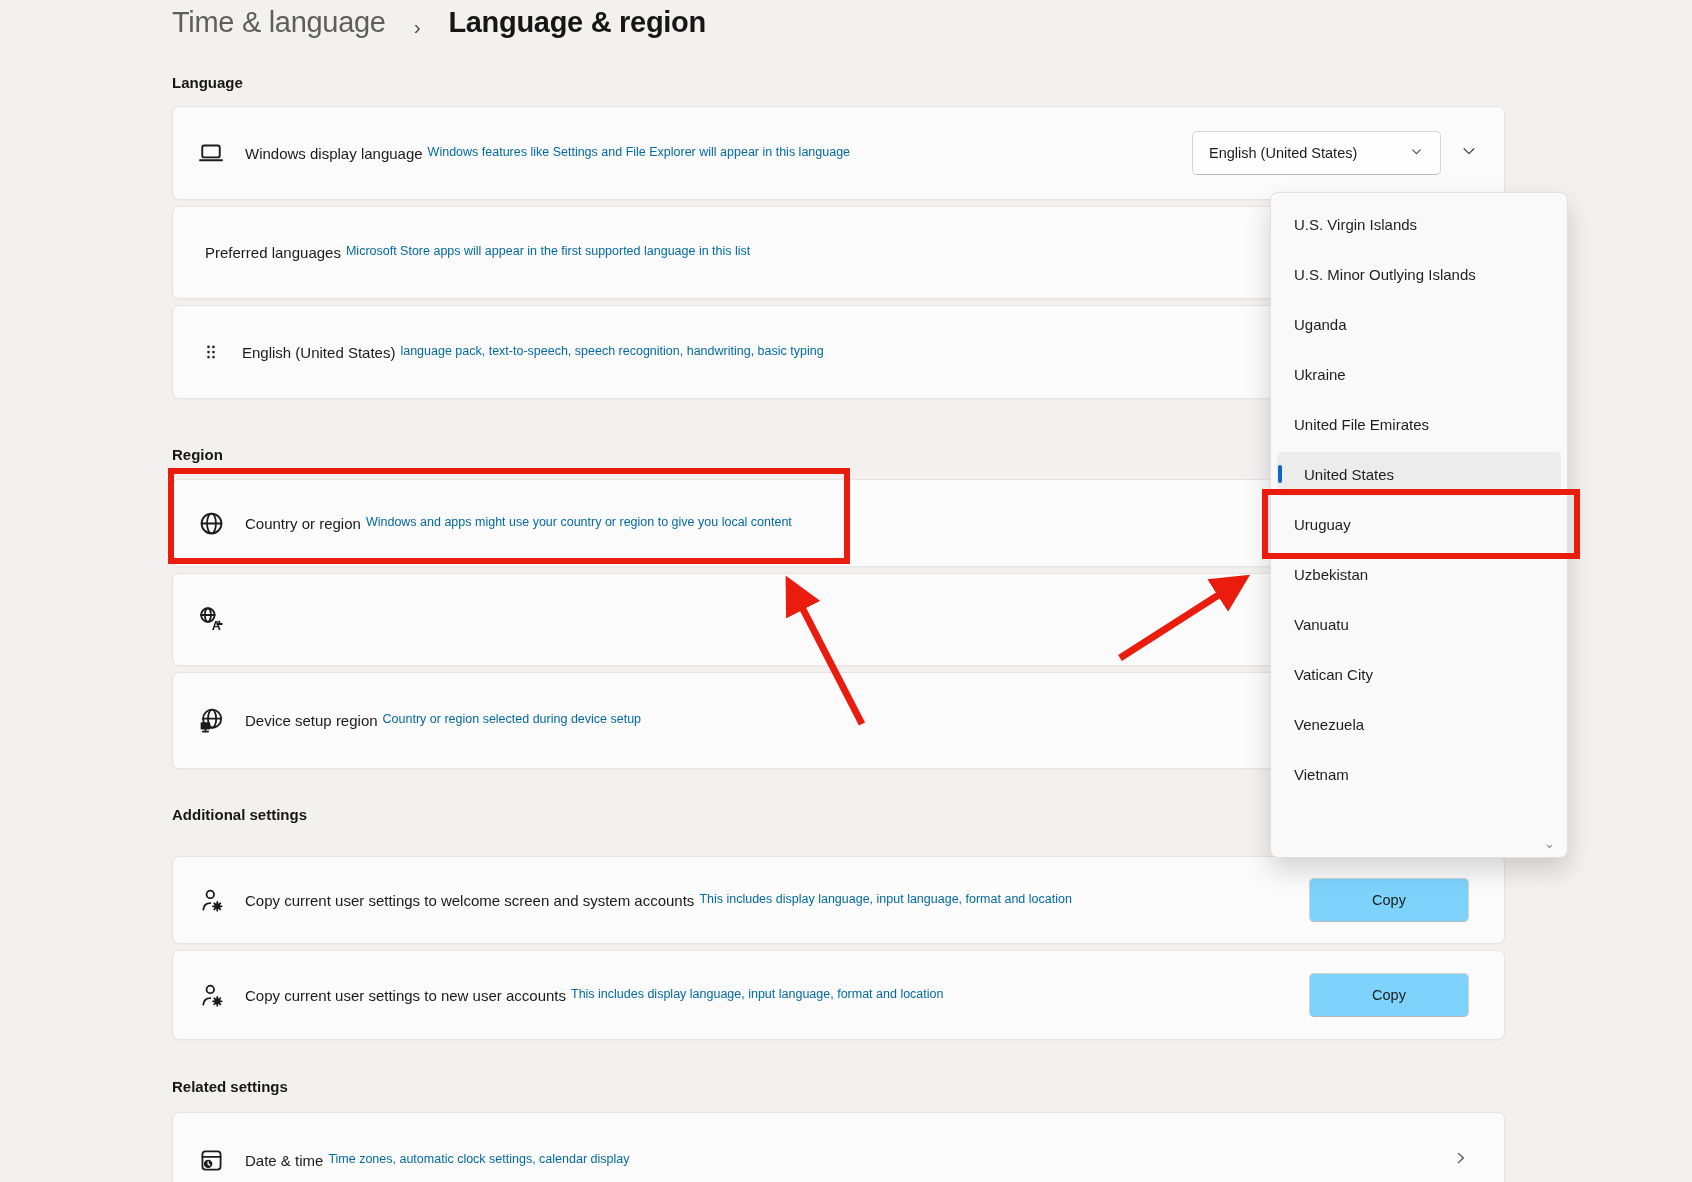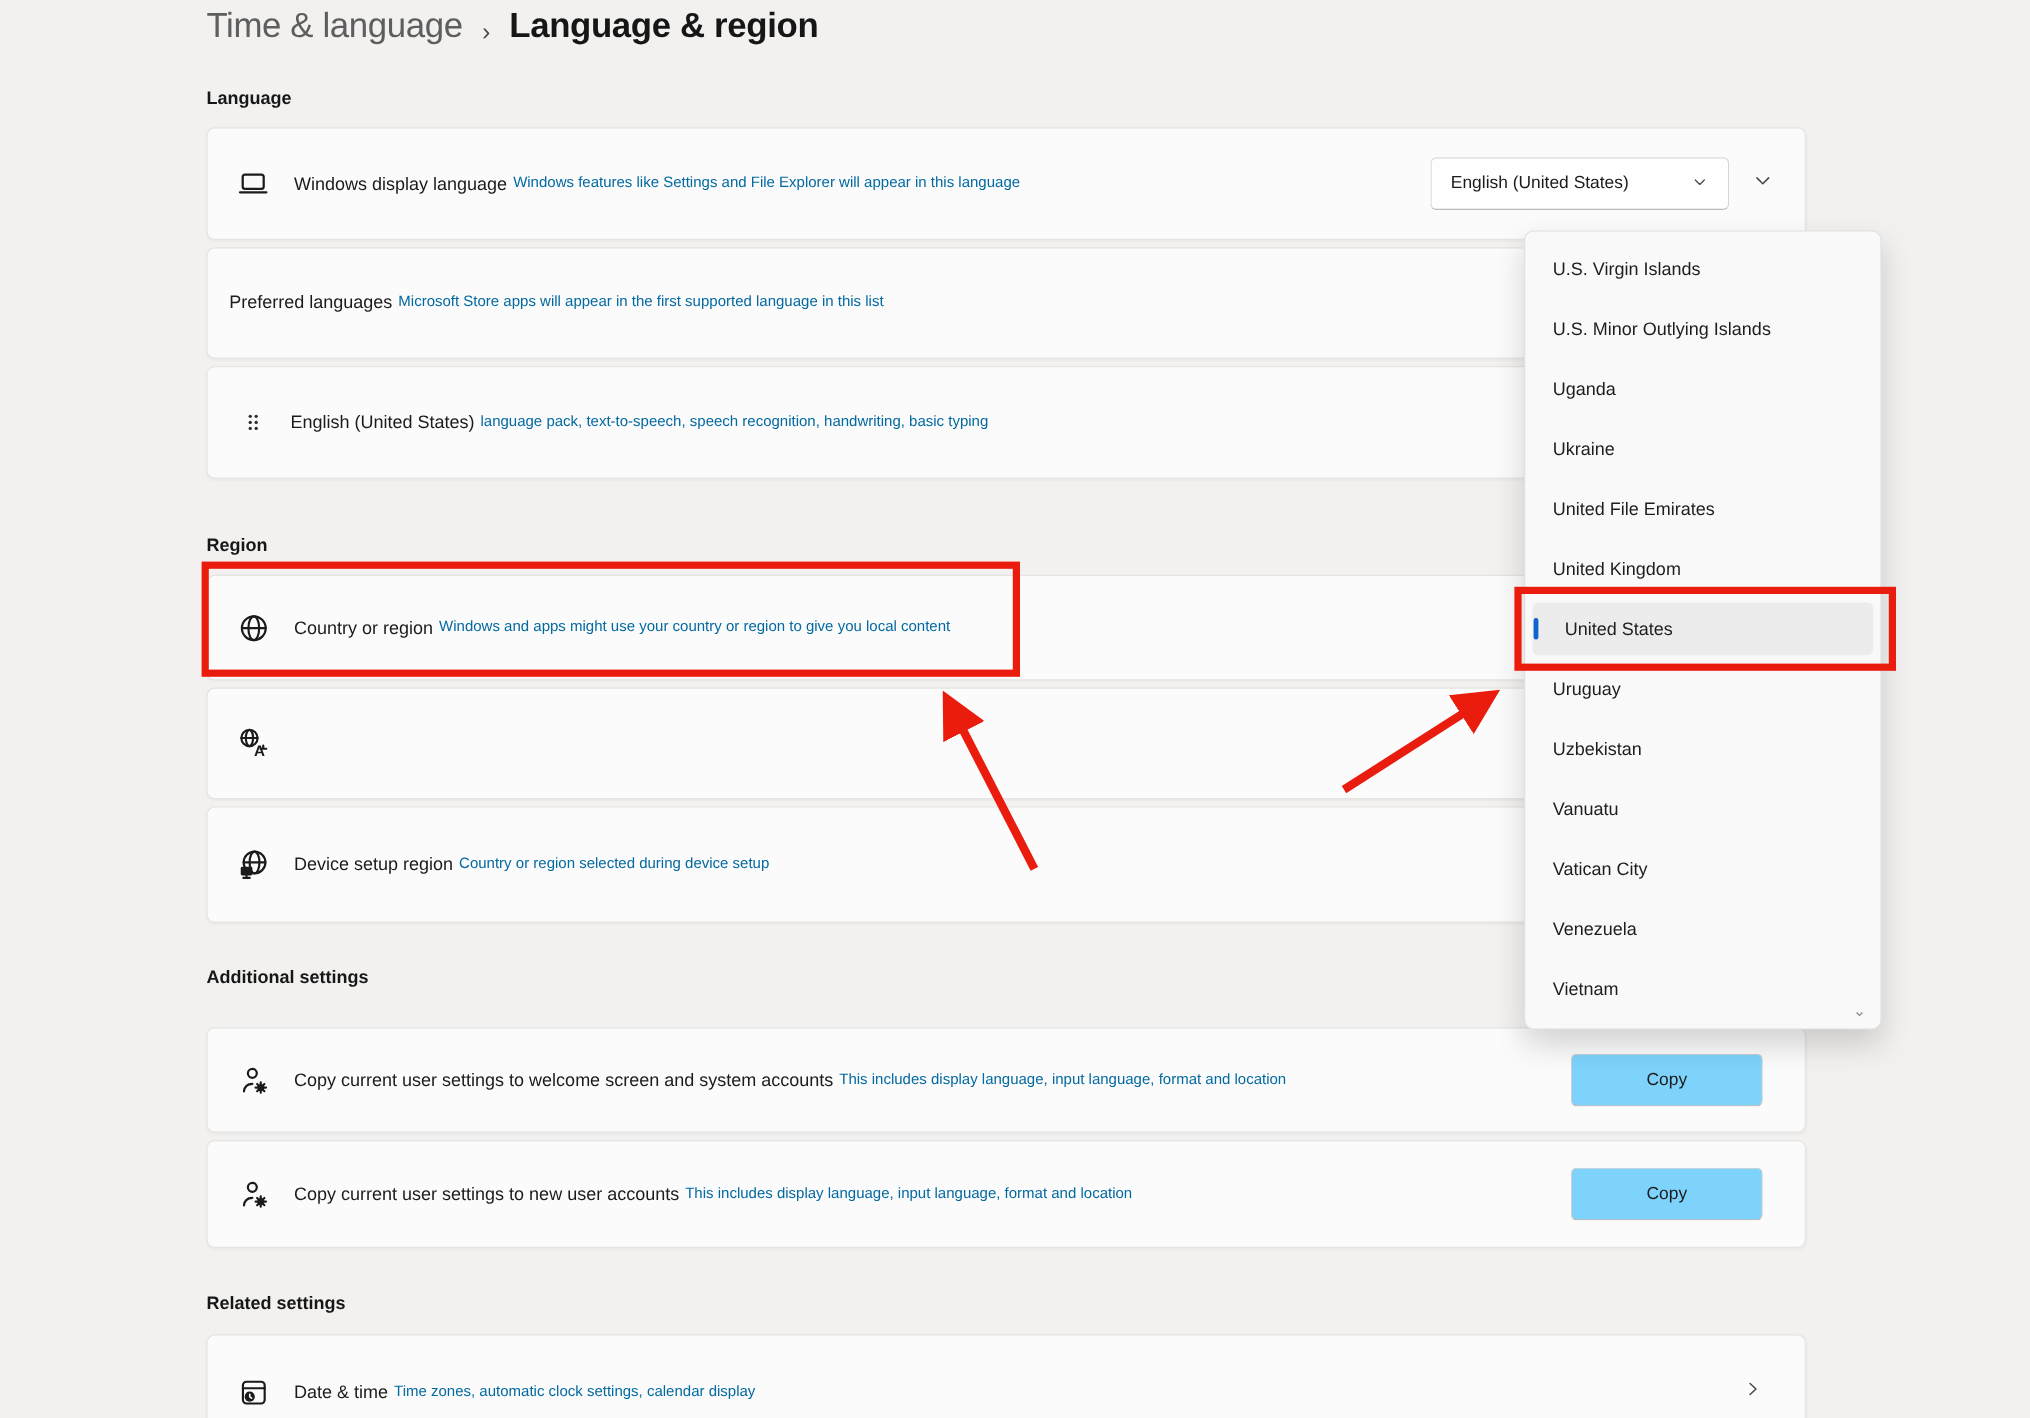--- a/index.html
+++ b/index.html
@@ -6,41 +6,41 @@
   html,body { width:1692px; height:1182px; }
   body {
     position:relative; overflow:hidden;
     background:#f2f1ef;
     font-family:"Liberation Sans","DejaVu Sans",sans-serif;
     color:#1b1b1b;
   }
   .abs { position:absolute; }
 
   
-  .breadcrumb { left:172px; top:6px; display:flex; align-items:flex-end; gap:16px; font-size:29px; letter-spacing:-.3px; }
+  .breadcrumb { left:172px; top:6px; display:flex; align-items:flex-end; gap:28px; font-size:29px; letter-spacing:-.3px; }
   .crumb-parent { color:#5e5e5e; font-weight:400; }
   .crumb-sep { color:#4c4c4c; font-size:21px; padding-top:3px; }
   .crumb-current { color:#161616; font-weight:600; }
 
   .section-label { font-size:15px; font-weight:700; color:#171717; }
 
   
   .card {
     left:172px; width:1333px; z-index:10;
     background:#fbfbfb;
     border:1px solid #e6e4e2;
     border-radius:7px;
     display:flex; align-items:center;
     box-shadow:0 1px 2px rgba(0,0,0,.03);
   }
   .row-icon { width:30px; height:30px; margin-left:23px; flex:0 0 auto; display:flex; align-items:center; justify-content:center; }
   .row-text { margin-left:19px; display:flex; flex-direction:row; gap:5px; }
   .row-title { font-size:15px; color:#1b1b1b; }
   .row-sub { font-size:12.5px; color:#0369a1; }
-  .no-icon .row-text { margin-left:18px;justify-content:space-between; }
+  .no-icon .row-text { margin-left:32px;justify-content:space-between; }
 
   
   .select-box {
     position:absolute; right:63px; top:50%; transform:translateY(-50%);
     width:249px; height:44px;
     background:#fefefe; border:1px solid #d8d6d4; border-bottom-color:#bdbbb9;
     border-radius:5px; display:flex; align-items:center;
     padding:0 16px; font-size:14.5px; color:#1b1b1b; cursor:pointer;
   }
   .select-box .chev { margin-left:auto; }
@@ -252,23 +252,20 @@
       <span class="item-label">U.S. Minor Outlying Islands</span>
     </div>
   <div class="flyout-item">
       <span class="item-label">Uganda</span>
     </div>
   <div class="flyout-item">
       <span class="item-label">Ukraine</span>
     </div>
   <div class="flyout-item">
       <span class="item-label">United File Emirates</span>
-    </div>
-  <div class="flyout-item">
-      <span class="item-label">United Kingdom</span>
     </div>
   <div class="flyout-item selected">
     <span class="accent-bar"></span>
     <span class="item-label">United States</span>
   </div>
   <div class="flyout-item">
       <span class="item-label">Uruguay</span>
     </div>
   <div class="flyout-item">
       <span class="item-label">Uzbekistan</span>

